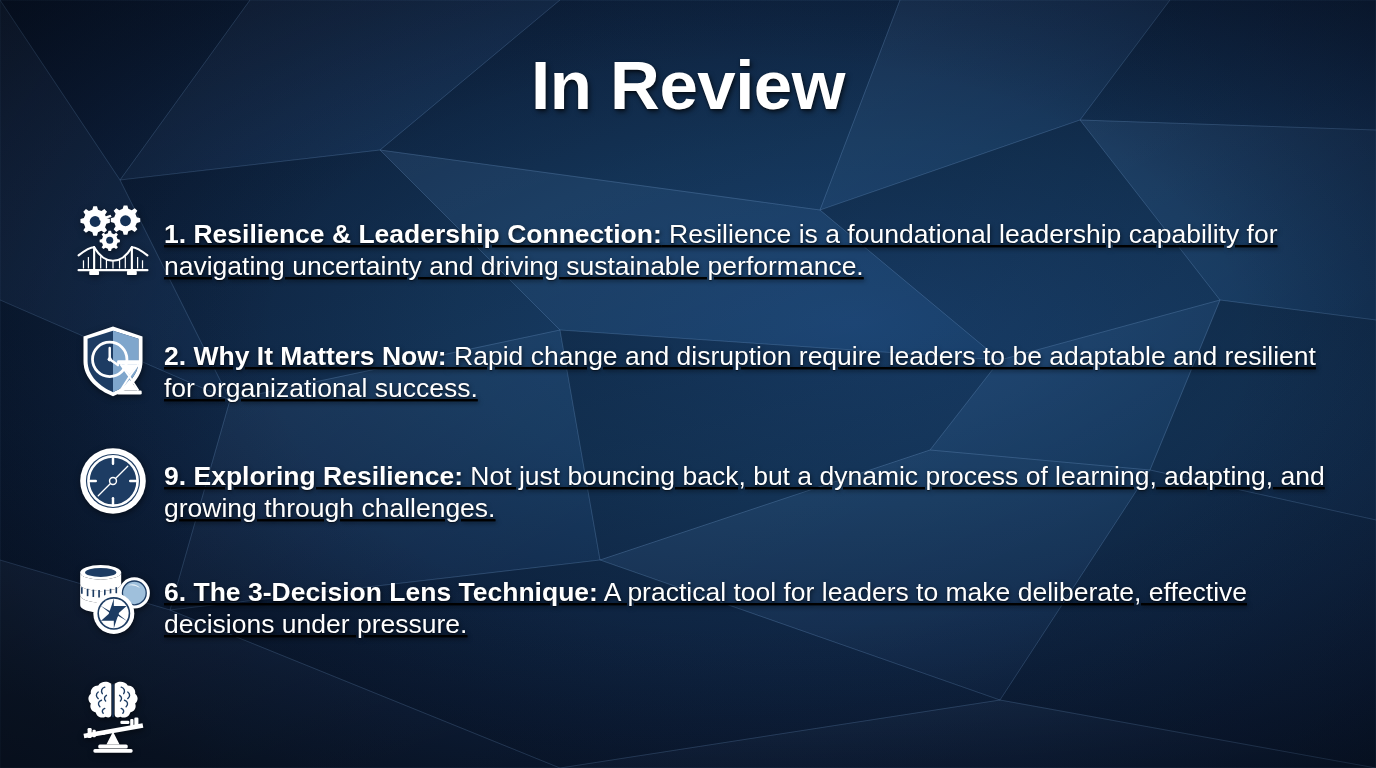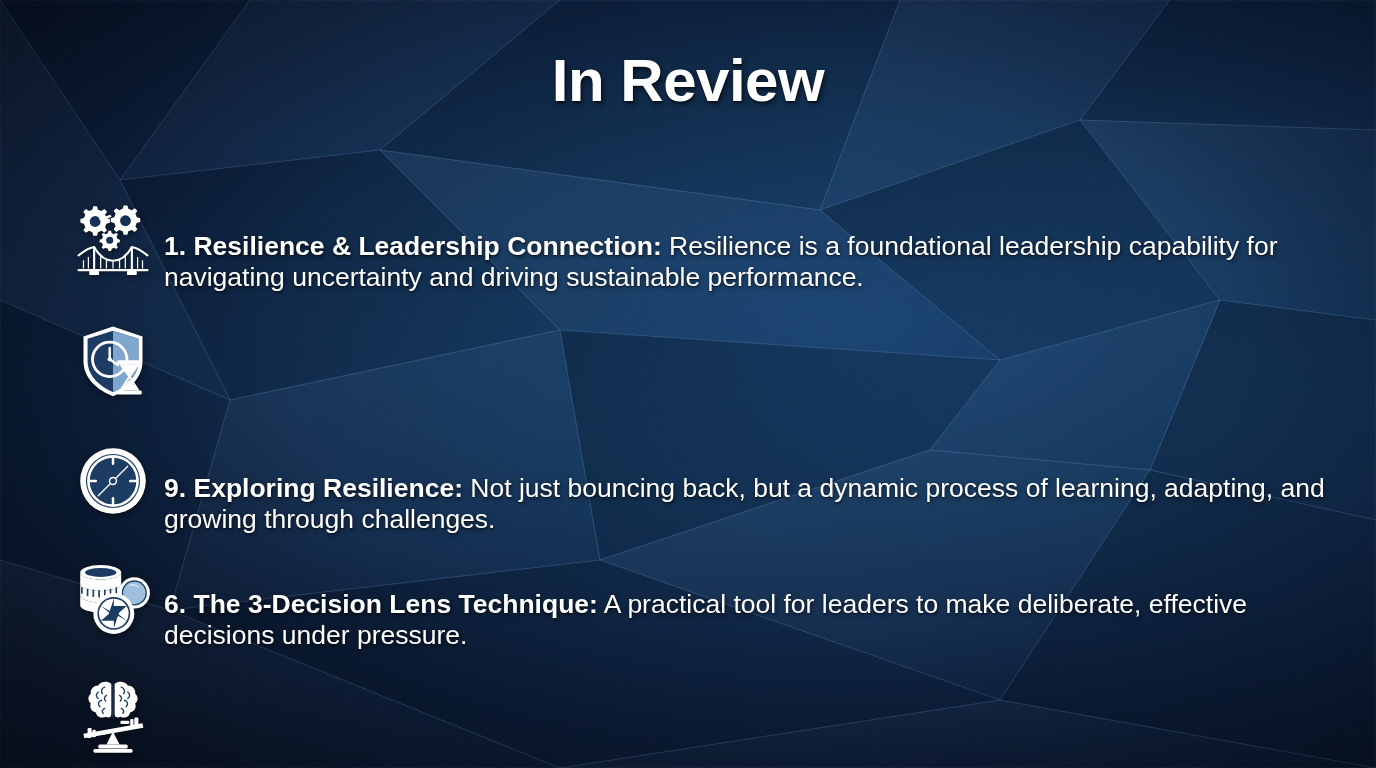--- a/index.html
+++ b/index.html
@@ -46,39 +46,40 @@
     position: absolute;
     inset: 0;
   }
 
   .slide-title {
     position: absolute;
     top: 48px;
     left: 0;
     width: 100%;
     text-align: center;
-    font-size: 60px;
+    font-size: 69px;
     line-height: 1.1;
     font-weight: bold;
     color: #ffffff;
     letter-spacing: -0.5px;
     text-shadow: 2px 3px 5px rgba(0,0,0,0.55), 0 1px 2px rgba(0,0,0,0.5);
   }
 
   .bullets {
     position: absolute;
     top: 196px;
     left: 62px;
     right: 26px;
   }
 
   .bullet-row {
     display: flex;
-    align-items: flex-end;
+    align-items: center;
     margin-bottom: 22px;
+    text-decoration: underline;
   }
 
   .bullet-icon {
     flex: 0 0 102px;
     width: 102px;
     height: 96px;
     display: flex;
     align-items: flex-start;
     justify-content: center;
     padding-top: 2px;
@@ -224,20 +225,23 @@
               <rect x="55" y="86" width="30" height="5" rx="1.6"></rect>
               <path d="M59 54 h22 l-11 13 z"></path>
               <path d="M59 86 h22 l-11 -13 z"></path>
             </g>
             <g fill="none" stroke="#ffffff" stroke-width="2.4">
               <path d="M59 54 L70 69 L59 86"></path>
               <path d="M81 54 L70 69 L81 86"></path>
             </g>
           </svg>
         </div>
+        <div class="bullet-text">
+          <span class="bullet-lead">2. Why It Matters Now:</span><span class="bullet-body"> Rapid change and disruption require leaders to be adaptable and resilient for organizational success.</span>
+        </div>
       </div>
 
       <div class="bullet-row row-3">
         <div class="bullet-icon">
           <svg viewBox="0 0 100 100">
             <circle cx="50" cy="50" r="40" fill="#ffffff"></circle>
             <circle cx="50" cy="50" r="33" fill="#1d3c63"></circle>
             <circle cx="50" cy="50" r="30" fill="none" stroke="#ffffff" stroke-width="3.2"></circle>
             <g stroke="#ffffff" stroke-width="3" stroke-linecap="round">
               <line x1="50" y1="22" x2="50" y2="29"></line>

